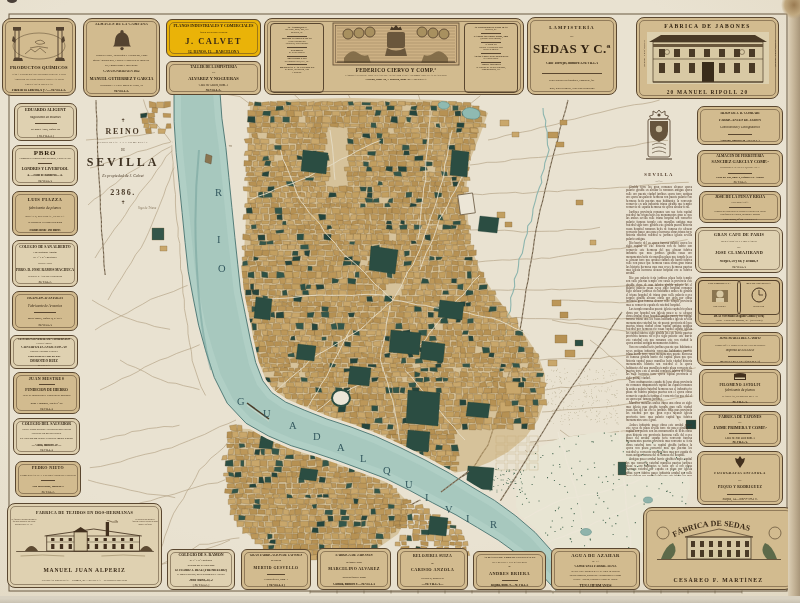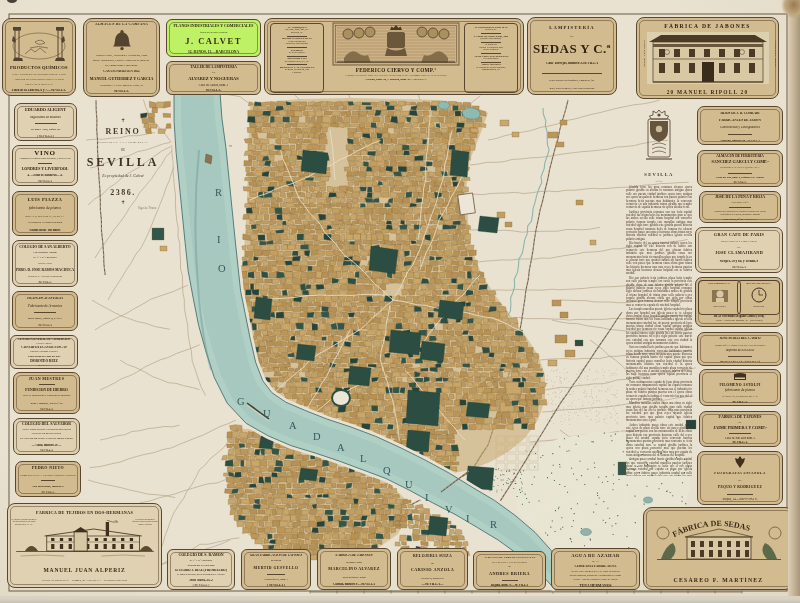--- a/index.html
+++ b/index.html
@@ -233,21 +233,21 @@
 <circle cx="12" cy="19.6" r="1.7" fill="#544330"></circle>
     </svg>
     <div style="font-family:'Liberation Serif',serif;font-size:2.6px;line-height:3.0px;font-weight:normal;font-style:normal;letter-spacing:0px;margin-top:1px;color:#2b1d0c;white-space:nowrap;overflow:hidden">Vinos del Norte, Valdepeñas y Extranjeros, Vinos</div>
     <div style="font-family:'Liberation Serif',serif;font-size:2.6px;line-height:3.0px;font-weight:normal;font-style:normal;letter-spacing:0px;margin-top:0px;color:#2b1d0c;white-space:nowrap;overflow:hidden">añejos Aguardientes, Licores y Conservas de todas cla-</div>
     <div style="font-family:'Liberation Serif',serif;font-size:2.6px;line-height:3.0px;font-weight:normal;font-style:normal;letter-spacing:0px;margin-top:0px;color:#2b1d0c;white-space:nowrap;overflow:hidden">ses, embotellados y cosecheros.</div>
     <div style="font-family:'Liberation Serif',serif;font-size:3.12px;line-height:3.6px;font-weight:bold;font-style:normal;letter-spacing:0px;margin-top:1px;color:#2b1d0c;white-space:nowrap;overflow:hidden">CASA FUNDADA EN 1852</div>
     <div style="font-family:'Liberation Serif',serif;font-size:4.03px;line-height:4.6px;font-weight:bold;font-style:normal;letter-spacing:0px;margin-top:1px;color:#2b1d0c;white-space:nowrap;overflow:hidden">MANUEL GUTIERREZ Y GARCIA</div>
     <div style="font-family:'Liberation Serif',serif;font-size:2.7300000000000004px;line-height:3.1px;font-weight:normal;font-style:normal;letter-spacing:0px;margin-top:1px;color:#2b1d0c;white-space:nowrap;overflow:hidden">Despacho: 1 y Calle María de Jesús, 10</div>
     <div style="font-family:'Liberation Serif',serif;font-size:3.25px;line-height:3.7px;font-weight:bold;font-style:normal;letter-spacing:0px;margin-top:0.5px;color:#2b1d0c;white-space:nowrap;overflow:hidden">SEVILLA.</div>
   </div>
-<div class="ad" style="left:166px;top:19px;width:95px;height:38px;background:#bef264;border:0.8px solid #5a4730;border-radius:6px">
+<div class="ad" style="left:166px;top:19px;width:95px;height:38px;background:#eab308;border:0.8px solid #5a4730;border-radius:6px">
     <div style="font-family:'Liberation Serif',serif;font-size:3.9000000000000004px;line-height:4.5px;font-weight:bold;font-style:normal;letter-spacing:0px;margin-top:1.5px;color:#2b1d0c;white-space:nowrap;overflow:hidden">PLANOS INDUSTRIALES Y COMERCIALES</div>
     <div style="font-family:'Liberation Serif',serif;font-size:2.6px;line-height:3.0px;font-weight:normal;font-style:normal;letter-spacing:0px;margin-top:0.5px;color:#2b1d0c;white-space:nowrap;overflow:hidden">Único privilegio exclusivo</div>
     <div style="font-family:'Liberation Serif',serif;font-size:8.5px;line-height:9.8px;font-weight:bold;font-style:normal;letter-spacing:1.5px;margin-top:1px;color:#3a2a18;white-space:nowrap;overflow:hidden">J. CALVET</div>
     <div style="font-family:'Liberation Serif',serif;font-size:3.6399999999999997px;line-height:4.2px;font-weight:bold;font-style:normal;letter-spacing:0px;margin-top:1.5px;color:#2b1d0c;white-space:nowrap;overflow:hidden">12, BAÑOS, 12.—BARCELONA</div>
   </div>
 <div class="ad" style="left:166px;top:61px;width:95px;height:34px;background:#d2bb8f;border:0.8px solid #5a4730;border-radius:6px">
     <div style="font-family:'Liberation Serif',serif;font-size:3.6px;line-height:4.1px;font-weight:bold;font-style:normal;letter-spacing:0px;margin-top:2px;color:#2b1d0c;white-space:nowrap;overflow:hidden">TALLER DE LAMPISTERÍA</div>
     <div style="font-family:'Liberation Serif',serif;font-size:2.6px;line-height:3.0px;font-weight:normal;font-style:normal;letter-spacing:0px;margin-top:0.5px;color:#2b1d0c;white-space:nowrap;overflow:hidden">DE</div>
     <div style="font-family:'Liberation Serif',serif;font-size:4.4px;line-height:5.1px;font-weight:bold;font-style:normal;letter-spacing:0px;margin-top:0.5px;color:#2b1d0c;white-space:nowrap;overflow:hidden">ALVAREZ Y NOGUERAS</div>
     <div style="font-family:'Liberation Serif',serif;font-size:3.12px;line-height:3.6px;font-weight:normal;font-style:normal;letter-spacing:0px;margin-top:1.5px;color:#2b1d0c;white-space:nowrap;overflow:hidden">Calle de Gallos, núm. 3</div>
@@ -367,21 +367,21 @@
     <div style="position:absolute;right:1px;top:22px;width:8px;font-size:2.2px;line-height:2.4px;color:#42301e;writing-mode:vertical-rl;font-family:Liberation Serif">Santa Ana, núm. 2 &nbsp; SEVILLA</div>
   </div>
 <div class="ad" style="left:14px;top:103px;width:63px;height:38px;background:#dfd1b1;border:0.8px solid #5a4730;border-radius:7px">
     <div style="font-family:'Liberation Serif',serif;font-size:4.16px;line-height:4.8px;font-weight:bold;font-style:normal;letter-spacing:0px;margin-top:3px;color:#2b1d0c;white-space:nowrap;overflow:hidden">EDUARDO ALIGENT</div>
     <div style="font-family:'Liberation Serif',serif;font-size:3.3800000000000003px;line-height:3.9px;font-weight:normal;font-style:italic;letter-spacing:0px;margin-top:1px;color:#2b1d0c;white-space:nowrap;overflow:hidden">negociante de muebles</div>
     <div style="width:22px;height:0.7px;background:#5a4730;margin:2px auto 0"></div>
     <div style="font-family:'Liberation Serif',serif;font-size:2.8600000000000003px;line-height:3.3px;font-weight:bold;font-style:normal;letter-spacing:0px;margin-top:3px;color:#2b1d0c;white-space:nowrap;overflow:hidden">TARIFA ADS, NÚM. 27</div>
     <div style="font-family:'Liberation Serif',serif;font-size:3.25px;line-height:3.7px;font-weight:normal;font-style:normal;letter-spacing:0px;margin-top:2px;color:#2b1d0c;white-space:nowrap;overflow:hidden">( SEVILLA )</div>
   </div>
 <div class="ad" style="left:12px;top:145px;width:66px;height:41px;background:#dfd1b1;border:0.8px solid #5a4730;border-radius:7px">
-    <div style="font-family:'Liberation Serif',serif;font-size:7px;line-height:8.0px;font-weight:bold;font-style:normal;letter-spacing:0.8px;margin-top:1.5px;color:#2b1d0c;white-space:nowrap;overflow:hidden">VINO</div>
+    <div style="font-family:'Liberation Serif',serif;font-size:7px;line-height:8.0px;font-weight:bold;font-style:normal;letter-spacing:0.8px;margin-top:1.5px;color:#2b1d0c;white-space:nowrap;overflow:hidden">PBRO</div>
     <div style="font-family:'Liberation Serif',serif;font-size:2.3400000000000003px;line-height:2.7px;font-weight:normal;font-style:normal;letter-spacing:0px;margin-top:0.5px;color:#2b1d0c;white-space:nowrap;overflow:hidden">Compañía de Seguros contra incendios, y sobre la vida</div>
     <div style="width:14px;height:0.7px;background:#5a4730;margin:1.5px auto 0"></div>
     <div style="font-family:'Liberation Serif',serif;font-size:3.9000000000000004px;line-height:4.5px;font-weight:bold;font-style:normal;letter-spacing:0px;margin-top:1.5px;color:#2b1d0c;white-space:nowrap;overflow:hidden">LÓNDRES Y LIVERPOOL</div>
     <div style="font-family:'Liberation Serif',serif;font-size:2.9899999999999998px;line-height:3.4px;font-weight:bold;font-style:normal;letter-spacing:0px;margin-top:2px;color:#2b1d0c;white-space:nowrap;overflow:hidden">4. —Patio de Banderas— 4.</div>
     <div style="font-family:'Liberation Serif',serif;font-size:3.3800000000000003px;line-height:3.9px;font-weight:normal;font-style:normal;letter-spacing:0px;margin-top:1.5px;color:#2b1d0c;white-space:nowrap;overflow:hidden">SEVILLA</div>
   </div>
 <div class="ad" style="left:12px;top:191px;width:66px;height:45px;background:#d2bb8f;border:0.8px solid #5a4730;border-radius:7px">
     <div style="font-family:'Liberation Serif',serif;font-size:4.6px;line-height:5.3px;font-weight:bold;font-style:normal;letter-spacing:0.5px;margin-top:2.5px;color:#2b1d0c;white-space:nowrap;overflow:hidden">LUIS PIAZZA</div>
     <div style="font-family:'Liberation Serif',serif;font-size:3.9000000000000004px;line-height:4.5px;font-weight:normal;font-style:italic;letter-spacing:0px;margin-top:1px;color:#2b1d0c;white-space:nowrap;overflow:hidden">fabricante de pianos</div>
     <div style="font-family:'Liberation Serif',serif;font-size:2.7300000000000004px;line-height:3.1px;font-weight:normal;font-style:normal;letter-spacing:0px;margin-top:2px;color:#2b1d0c;white-space:nowrap;overflow:hidden">ROSAL 6, SUCURSAL, SEVILLA</div>

